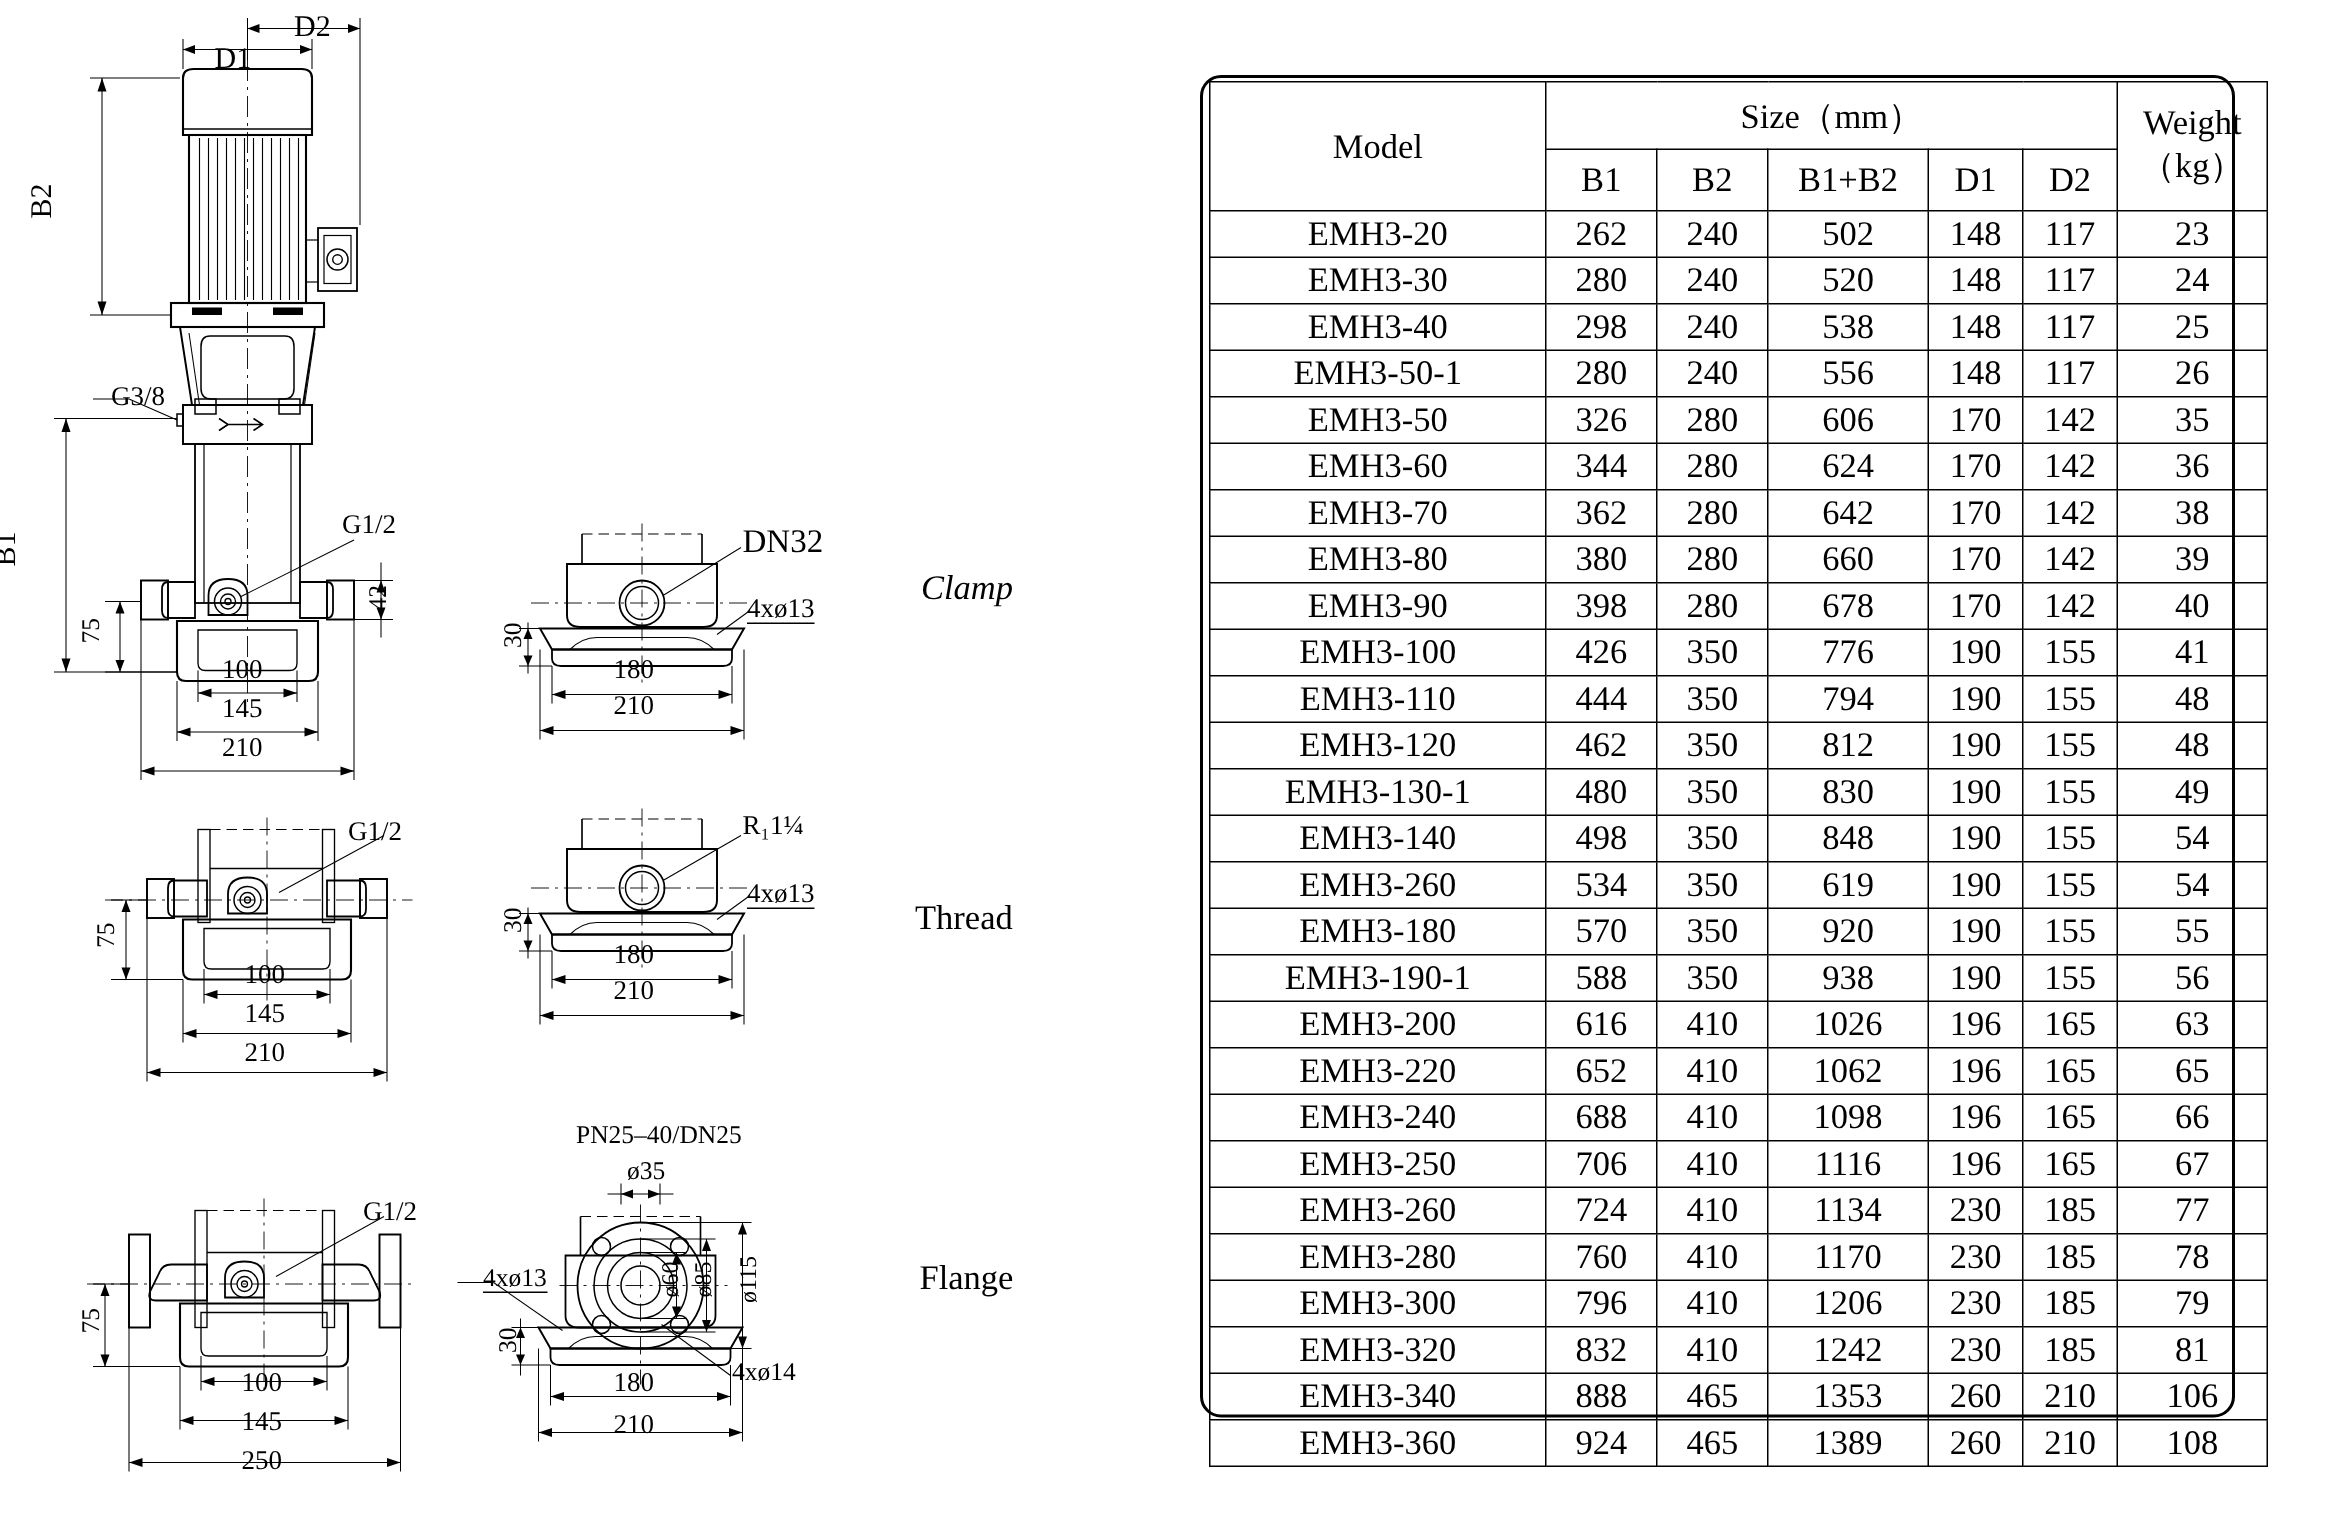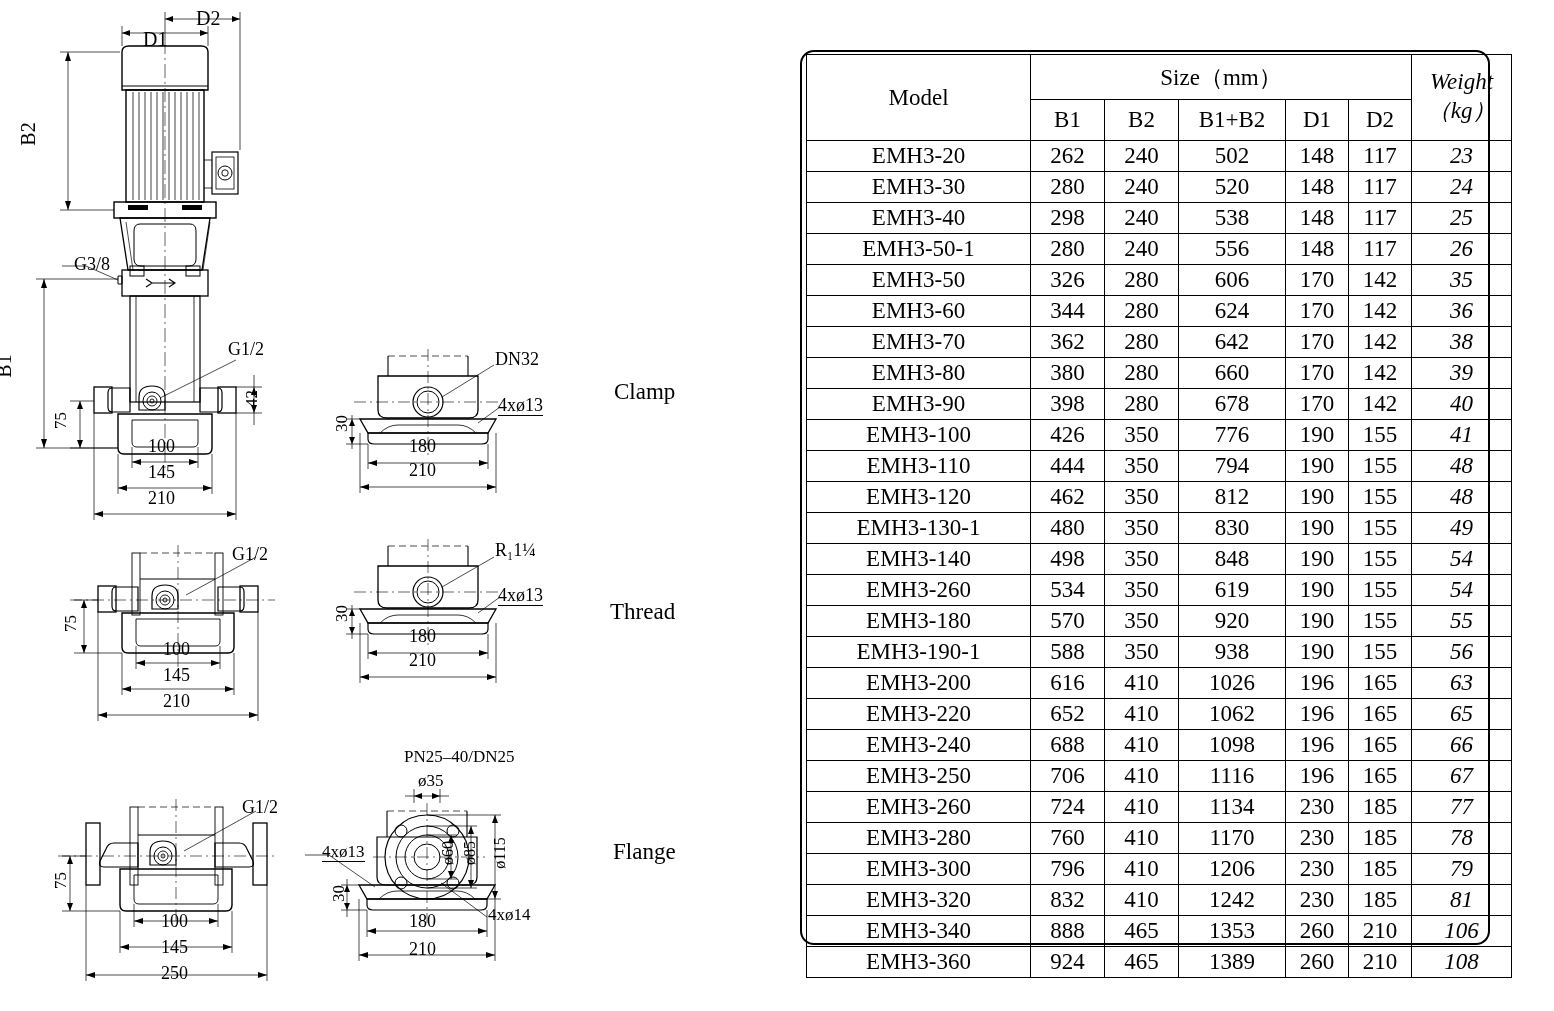--- a/index.html
+++ b/index.html
@@ -29,21 +29,21 @@
   .c-model{width:224px;}
   .c-b1{width:74px;}
   .c-b2{width:74px;}
   .c-sum{width:107px;}
   .c-d1{width:63px;}
   .c-d2{width:63px;}
   .c-w{width:100px;}
   .hdr-tall{height:44px;}
   .hdr-sub{height:40px;}
   .no-left{border-left:none;margin-top:33px;}
-  .no-right{border-right:none;font-style:italic;}
+  .no-right{border-right:none;}
   .no-top{border-top:none;}
   .no-bottom{border-bottom:none;}
 </style>
 </head>
 <body>
 
 <div id="drawing">
 
   <svg class="abs" style="left:0;top:0;" width="330" height="545">
     <g fill="none" stroke="#000" stroke-width="1.1">
@@ -220,26 +220,26 @@
         <path d="M18,118 l9,-3 l0,6 z" fill="#000" stroke="none"></path>
         <path d="M138,118 l-9,-3 l0,6 z" fill="#000" stroke="none"></path>
         <line x1="10" y1="88" x2="10" y2="148"></line>
         <line x1="146" y1="88" x2="146" y2="148"></line>
         <line x1="10" y1="142" x2="146" y2="142"></line>
         <path d="M10,142 l9,-3 l0,6 z" fill="#000" stroke="none"></path>
         <path d="M146,142 l-9,-3 l0,6 z" fill="#000" stroke="none"></path>
       </g>
     </g>
   </svg>
-  <div class="lbl" style="left:495px;top:350px;font-size:18px;">DN32</div>
+  <div class="lbl" style="left:495px;top:350px;font-size:22px;">DN32</div>
   <div class="lbl" style="left:498px;top:396px;font-size:18px;border-bottom:1px solid #000;padding-bottom:1px;">4xø13</div>
   <div class="lbl rot" style="left:333px;top:415px;font-size:17px;">30</div>
   <div class="lbl" style="left:409px;top:437px;font-size:18px;">180</div>
   <div class="lbl" style="left:409px;top:461px;font-size:18px;">210</div>
-  <div class="lbl" style="left:614px;top:380px;font-size:23px;">Clamp</div>
+  <div class="lbl" style="left:614px;top:380px;font-size:23px;font-style:italic;">Clamp</div>
 
   <svg class="abs" style="left:60px;top:535px;" width="280" height="190">
     <g fill="none" stroke="#000" stroke-width="1.1">
       <g stroke-width="0.7" stroke-dasharray="7,4">
           <line x1="80" y1="18" x2="155" y2="18"></line>
         </g>
       <rect x="72" y="18" width="8" height="62" stroke-width="0.9"></rect>
       <rect x="155" y="18" width="8" height="62" stroke-width="0.9"></rect>
       <line x1="80" y1="44" x2="155" y2="44"></line>
       <path d="M56,52 q-4,0 -4,5 v14 q0,5 4,5 h22 v-24 z" stroke-width="1.2"></path>
@@ -452,21 +452,21 @@
         <path d="M142,166 l-9,-3 l0,6 z" fill="#000" stroke="none"></path>
 
         <line x1="14" y1="134" x2="14" y2="196"></line>
         <line x1="150" y1="134" x2="150" y2="196"></line>
         <line x1="14" y1="190" x2="150" y2="190"></line>
         <path d="M14,190 l9,-3 l0,6 z" fill="#000" stroke="none"></path>
         <path d="M150,190 l-9,-3 l0,6 z" fill="#000" stroke="none"></path>
       </g>
     </g>
   </svg>
-  <div class="lbl" style="left:384px;top:748px;font-size:17px;margin-left:20px;">PN25–40/DN25</div>
+  <div class="lbl" style="left:384px;top:748px;font-size:17px;">PN25–40/DN25</div>
   <div class="lbl" style="left:418px;top:772px;font-size:17px;">ø35</div>
   <div class="lbl rot" style="left:436px;top:845px;font-size:16px;">ø60</div>
   <div class="lbl rot" style="left:458px;top:845px;font-size:16px;">ø85</div>
   <div class="lbl rot" style="left:484px;top:845px;font-size:16px;">ø115</div>
   <div class="lbl" style="left:322px;top:843px;font-size:17px;border-bottom:1px solid #000;padding-bottom:1px;">4xø13</div>
   <div class="lbl" style="left:488px;top:906px;font-size:17px;">4xø14</div>
   <div class="lbl rot" style="left:330px;top:885px;font-size:17px;">30</div>
   <div class="lbl" style="left:409px;top:912px;font-size:18px;">180</div>
   <div class="lbl" style="left:409px;top:940px;font-size:18px;">210</div>
   <div class="lbl" style="left:613px;top:840px;font-size:23px;">Flange</div>

